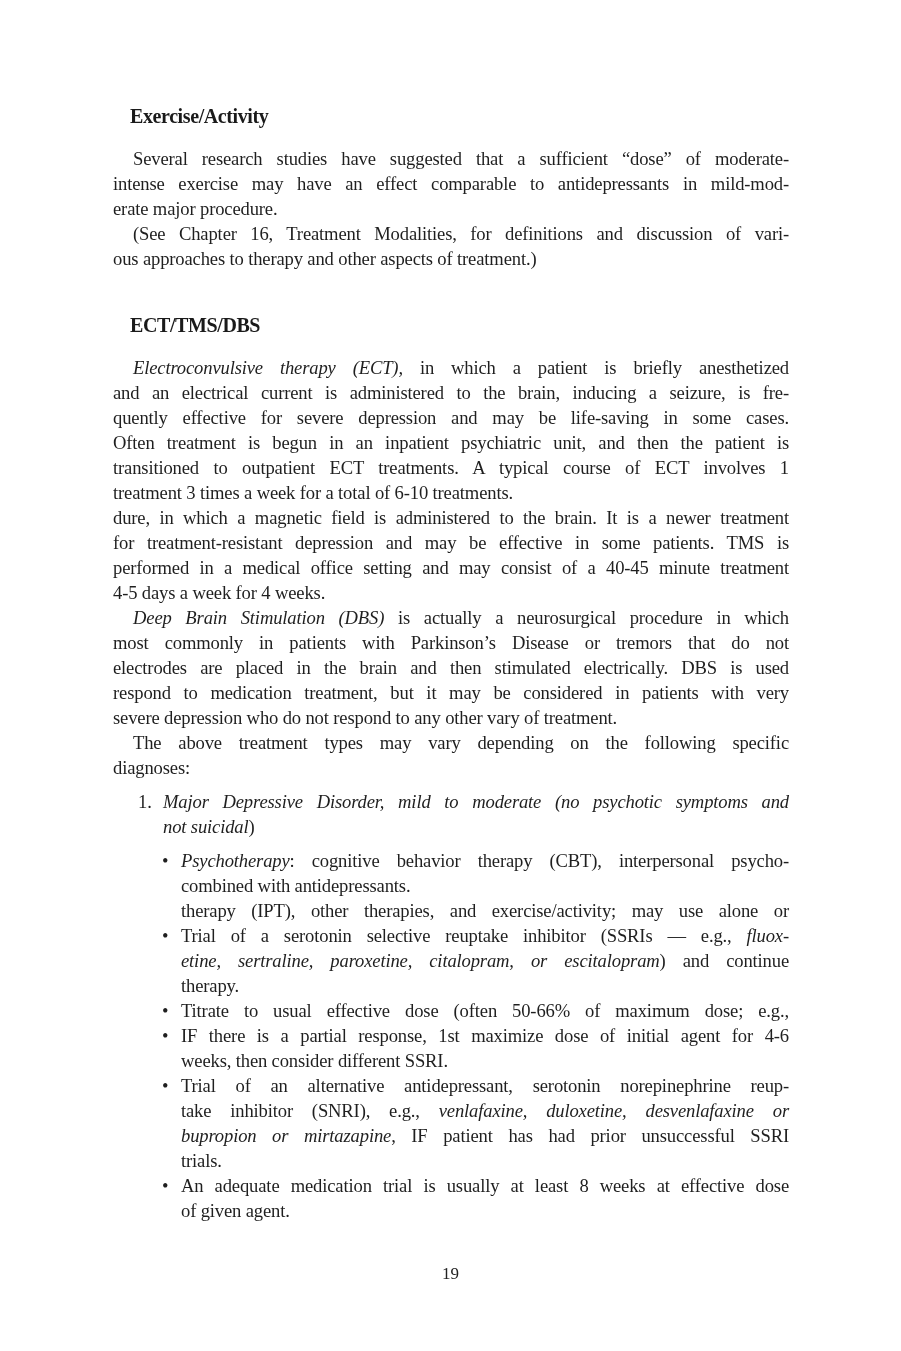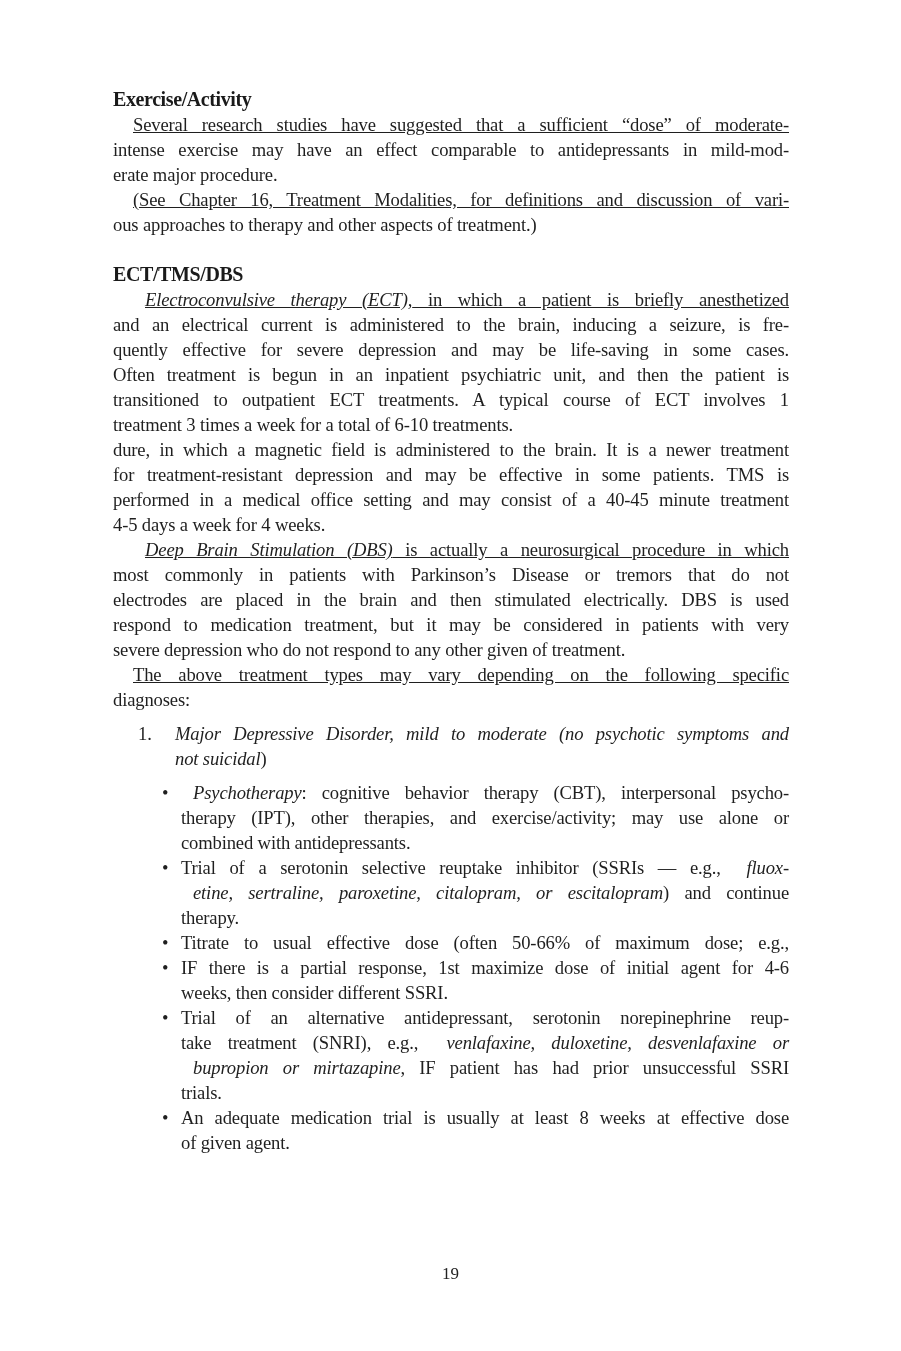--- a/index.html
+++ b/index.html
@@ -7,32 +7,32 @@
   .page {
     position: absolute; left: 113px; top: 86px; width: 676px;
     font-family: "Liberation Serif", "DejaVu Serif", serif;
     color: #1f1f1f;
   }
   .line {
     font-size: 18.6px; line-height: 25px; height: 25px; white-space: nowrap;
     text-align: justify; text-align-last: justify; letter-spacing: -0.15px;
   }
   .line.last { text-align-last: left; }
-  .ind { padding-left: 20px; text-decoration: underline; }
+  .ind { padding-left: 20px; }
   h2 {
     font-family: "Liberation Serif", "DejaVu Serif", serif;
-    font-weight: bold; font-size: 20px; line-height: 26px; margin: 0; height: 26px;
+    font-weight: bold; font-size: 20px; line-height: 26px; margin: 17px; height: 26px;
     letter-spacing: -0.4px; color: #1a1a1a;
   }
   .gap-h { height: 24px; }
   .ol { position: relative; padding-left: 50px; }
   .ol .num { position: absolute; left: 25px; top: 0; font-size: 18.6px; line-height: 25px; }
   .ul { position: relative; padding-left: 68px; }
   .ul .bullet { position: absolute; left: 49px; top: 0; font-size: 18.6px; line-height: 25px; }
-  i { font-style: italic; margin-left: 12px; }
+  i { font-style: italic; }
   .footer {
     position: absolute; left: 0; width: 901px; top: 1264px; text-align: center;
     font-family: "Liberation Serif", "DejaVu Serif", serif; font-size: 17px; color: #222;
   }
 </style>
 </head>
 <body>
 
 <div class="page">
 
@@ -68,21 +68,21 @@
       <div class="line">for treatment-resistant depression and may be effective in some patients. TMS is</div>
       <div class="line">performed in a medical office setting and may consist of a 40-45 minute treatment</div>
       <div class="line last">4-5 days a week for 4 weeks.</div>
     </div>
 
     <div>
       <div class="line ind"><i>Deep Brain Stimulation (DBS)</i><span> is actually a neurosurgical procedure in which</span></div>
       <div class="line">most commonly in patients with Parkinson’s Disease or tremors that do not</div>
       <div class="line">electrodes are placed in the brain and then stimulated electrically. DBS is used</div>
       <div class="line">respond to medication treatment, but it may be considered in patients with very</div>
-      <div class="line last">severe depression who do not respond to any other given of treatment.</div>
+      <div class="line last">severe depression who do not respond to any other vary of treatment.</div>
     </div>
 
     <div>
       <div class="line ind">The above treatment types may vary depending on the following specific</div>
       <div class="line last">diagnoses:</div>
     </div>
   </section>
 
   <div style="height:9px"></div>
 
@@ -90,22 +90,22 @@
     <span class="num">1.</span>
     <div class="line"><i>Major Depressive Disorder, mild to moderate (no psychotic symptoms and</i></div>
     <div class="line last"><i>not suicidal</i><span>)</span></div>
   </div>
 
   <div style="height:9px"></div>
 
   <div class="ul">
     <span class="bullet">•</span>
     <div class="line"><i>Psychotherapy</i><span>: cognitive behavior therapy (CBT), interpersonal psycho-</span></div>
+    <div class="line last">combined with antidepressants.</div>
     <div class="line">therapy (IPT), other therapies, and exercise/activity; may use alone or</div>
-    <div class="line last">combined with antidepressants.</div>
   </div>
 
   <div class="ul">
     <span class="bullet">•</span>
     <div class="line"><span>Trial of a serotonin selective reuptake inhibitor (SSRIs — e.g., </span><i>fluox-</i></div>
     <div class="line"><i>etine, sertraline, paroxetine, citalopram, or escitalopram</i><span>) and continue</span></div>
     <div class="line last">therapy.</div>
   </div>
 
   <div class="ul">
@@ -115,21 +115,21 @@
 
   <div class="ul">
     <span class="bullet">•</span>
     <div class="line">IF there is a partial response, 1st maximize dose of initial agent for 4-6</div>
     <div class="line last">weeks, then consider different SSRI.</div>
   </div>
 
   <div class="ul">
     <span class="bullet">•</span>
     <div class="line">Trial of an alternative antidepressant, serotonin norepinephrine reup-</div>
-    <div class="line"><span>take treatment (SNRI), e.g., </span><i>venlafaxine, duloxetine, desvenlafaxine or</i></div>
+    <div class="line"><span>take inhibitor (SNRI), e.g., </span><i>venlafaxine, duloxetine, desvenlafaxine or</i></div>
     <div class="line"><i>bupropion or mirtazapine</i><span>, IF patient has had prior unsuccessful SSRI</span></div>
     <div class="line last">trials.</div>
   </div>
 
   <div class="ul">
     <span class="bullet">•</span>
     <div class="line">An adequate medication trial is usually at least 8 weeks at effective dose</div>
     <div class="line last">of given agent.</div>
   </div>
 </div>

